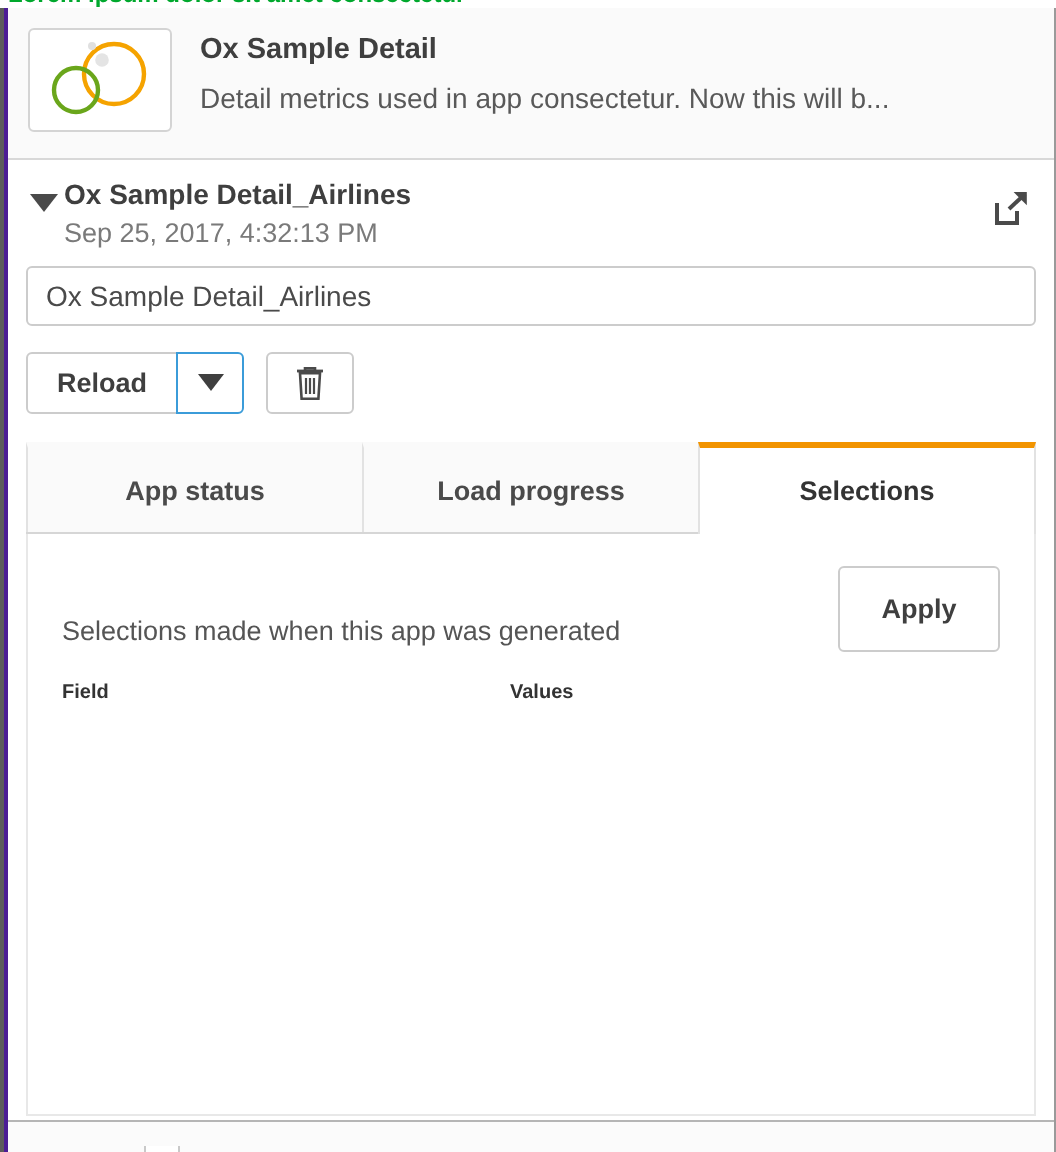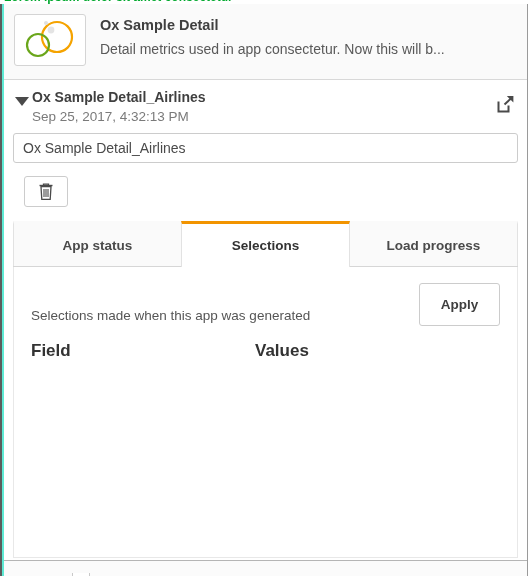--- a/index.html
+++ b/index.html
@@ -40,21 +40,21 @@
   
   .window {
     position: absolute;
     left: 0;
     top: 4px;
     width: 528px;
     height: 572px;
     box-sizing: border-box;
     border-left: 2px solid #5c5c5c;
     border-right: 1px solid #9a9a9a;
-    background: #5eead4;
+    background: #4c1d95;
   }
 
   .panel {
     position: absolute;
     left: 2px;
     top: 0;
     right: 0;
     bottom: 16px;
     background: #ffffff;
     overflow: hidden;
@@ -276,21 +276,21 @@
   }
 
   table.sel-table {
     width: 100%;
     border-collapse: collapse;
     margin-top: 15px;
     table-layout: fixed;
   }
   table.sel-table th {
     text-align: left;
-    font-size: 17px;
+    font-size: 10px;
     font-weight: bold;
     color: #333333;
     padding: 0 0 9px 0;
     vertical-align: top;
   }
   table.sel-table td {
     text-align: left;
     font-size: 13.5px;
     color: #4f4f4f;
     line-height: 19px;
@@ -363,39 +363,47 @@
           <polygon points="17.4,1 17.4,7.6 10.8,1" fill="#4a4a4a"></polygon>
         </svg>
       </div>
     </div>
 
     <div class="name-row">
       <input class="name-input" type="text" value="Ox Sample Detail_Airlines" style="">
     </div>
 
     <div class="actions">
+      <div class="btn-group">
+        <button class="btn btn-reload">Reload</button>
+        <button class="btn btn-caret">
+          <svg width="13" height="9" viewBox="0 0 13 9">
+            <polygon points="0,0 13,0 6.5,8.5" fill="#3f3f3f"></polygon>
+          </svg>
+        </button>
+      </div>
       <button class="btn btn-trash">
         <svg width="16" height="18" viewBox="0 0 16 18">
           <path d="M1.5 2.5 H14.5" stroke="#4a4a4a" stroke-width="1.4" fill="none"></path>
           <path d="M5.5 2.5 V1.2 H10.5 V2.5" stroke="#4a4a4a" stroke-width="1.3" fill="none"></path>
           <path d="M3 3.6 H13 L12.2 16.4 H3.8 Z" stroke="#4a4a4a" stroke-width="1.3" fill="none"></path>
           <path d="M6 6 V14 M8 6 V14 M10 6 V14" stroke="#4a4a4a" stroke-width="1.1" fill="none"></path>
         </svg>
       </button>
     </div>
 
     <div class="tabs">
       <div class="tab">
         <span>App status</span>
       </div>
+      <div class="tab">
+        <span>Load progress</span>
+      </div>
       <div class="tab active">
         <span>Selections</span>
-      </div>
-      <div class="tab">
-        <span>Load progress</span>
       </div>
     </div>
 
     <div class="tab-body">
       <div class="sel-head">
         <div class="sel-note">Selections made when this app was generated</div>
         <button class="btn-apply">Apply</button>
       </div>
 
       <table class="sel-table">

